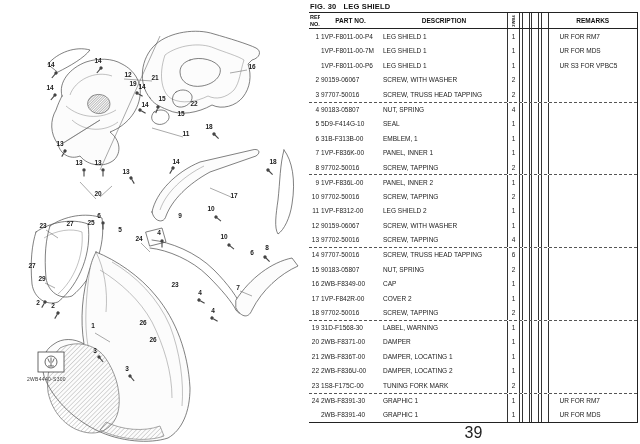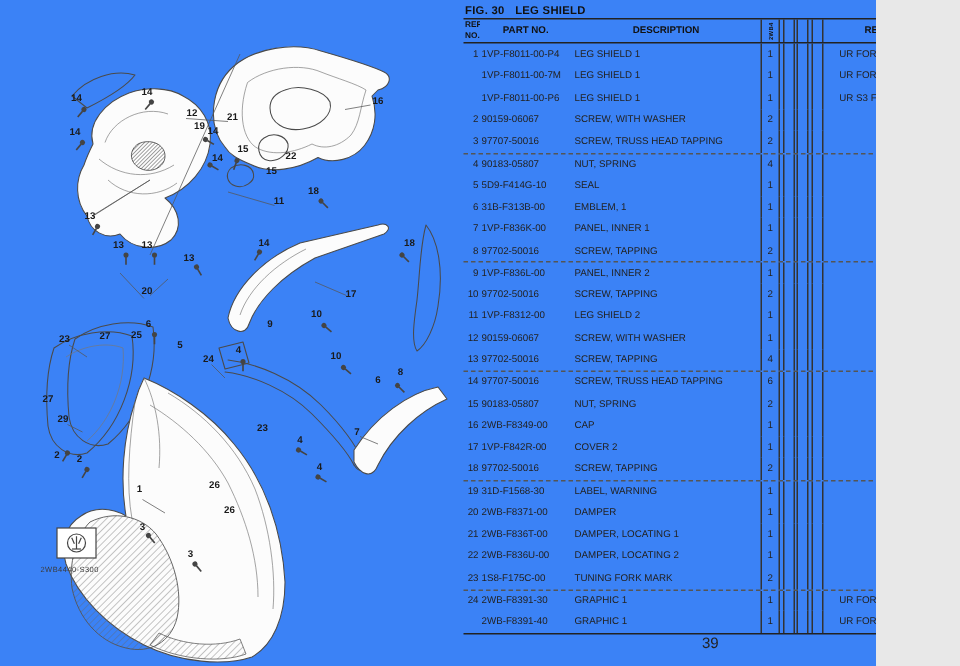--- a/index.html
+++ b/index.html
@@ -1,16 +1,16 @@
 <!DOCTYPE html>
 <html><head>
 <meta charset="utf-8">
 <style>
   html,body{margin:0;padding:0;background:#e8e8e8;}
-  .page{position:relative;width:584px;height:444px;background:#3b82f6;overflow:hidden;
+  .page{position:relative;width:640px;height:444px;background:#ffffff;overflow:hidden;
         font-family:"Liberation Sans",sans-serif;}
   .diagram-pane{position:absolute;left:0;top:0;width:309px;height:444px;}
   .table-pane{position:absolute;left:309px;top:0;width:331px;height:444px;}
 
   .fig-title{position:absolute;left:1px;top:2px;font-size:7.5px;font-weight:bold;color:#111;
              letter-spacing:.2px;white-space:nowrap;}
   .fig-title .t2{margin-left:7px;}
 
   .ptable{position:absolute;left:0;top:12px;width:329px;box-sizing:border-box;
           border-top:1px solid #222;border-bottom:1.5px solid #222;border-right:1px solid #222;
@@ -25,21 +25,21 @@
   .c-desc{width:126px;padding-left:2px;}
   .c-qty{width:13px;justify-content:center;border-left:1px solid #333;border-right:1px solid #333;}
   .c-nc{width:8px;margin-left:1.5px;border-left:1px solid #333;border-right:1px solid #333;}
   .c-rem{flex:1;padding-left:11px;}
   .thead .c-ref{flex-direction:column;align-items:flex-start;justify-content:center;
                 padding:0 0 0 1px;font-size:5.5px;line-height:1.15;}
   .thead .c-part,.thead .c-desc,.thead .c-rem{justify-content:center;padding:0;}
   .vtext{writing-mode:vertical-rl;transform:rotate(180deg);font-size:3.9px;line-height:1;
          letter-spacing:.2px;}
   .page-number{position:absolute;top:424px;left:0;width:329px;text-align:center;
-               font-size:10px;color:#222;}
+               font-size:16px;color:#222;}
 
   
   svg .ln{stroke:#4a4a4a;stroke-width:.7;fill:none;stroke-linecap:round;stroke-linejoin:round;}
   svg .ln2{stroke:#777;stroke-width:.45;fill:none;}
   svg .fillp{fill:#fcfcfc;}
   svg .lead{stroke:#555;stroke-width:.5;fill:none;}
   svg .co{font:bold 6.5px "Liberation Sans",sans-serif;fill:#1a1a1a;text-anchor:middle;}
   svg .code{font:5px "Liberation Sans",sans-serif;fill:#3a3a3a;letter-spacing:.3px;}
 </style>
 </head>

